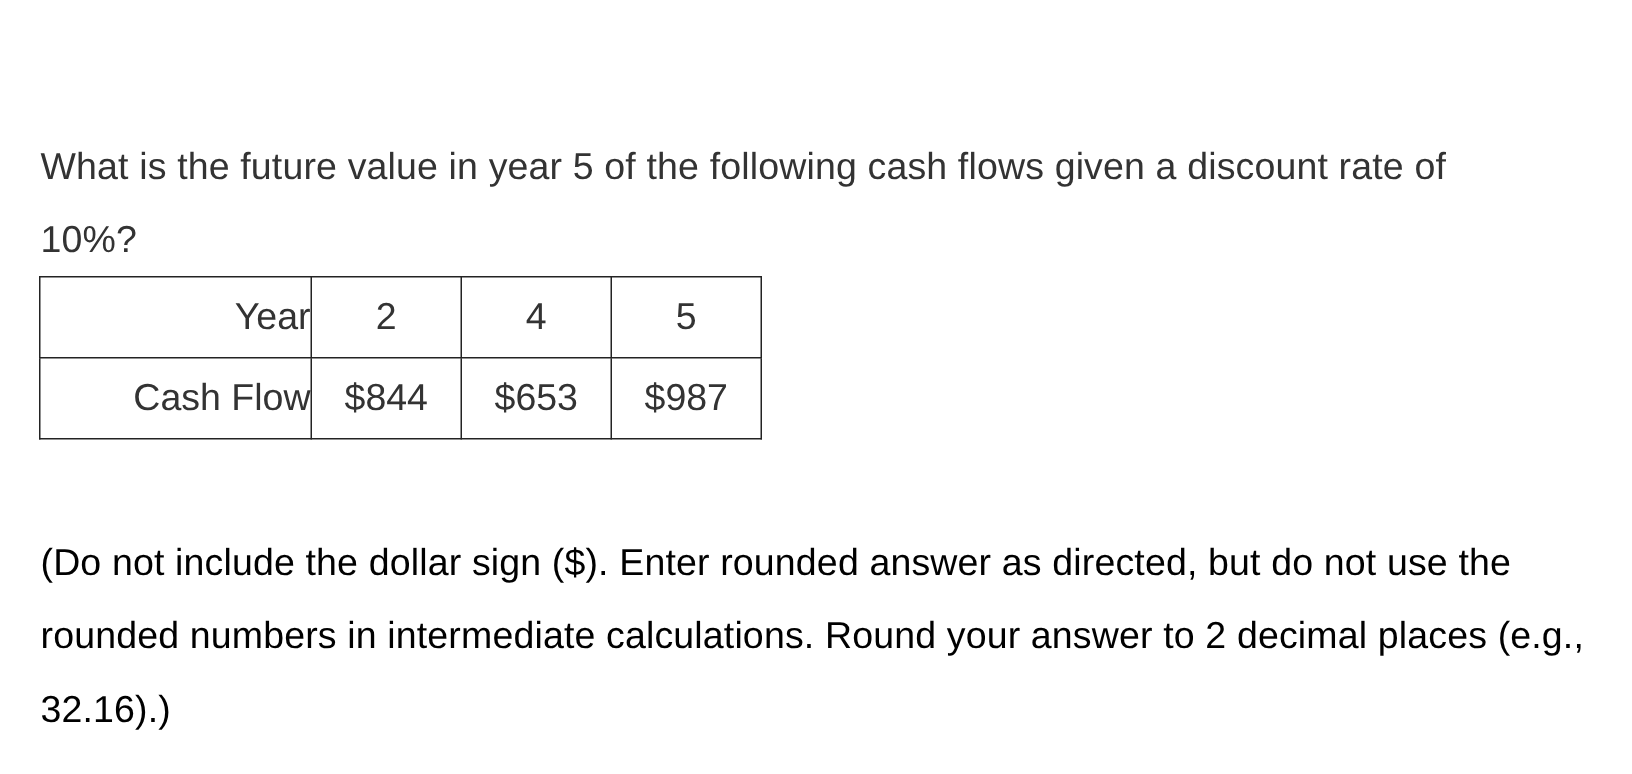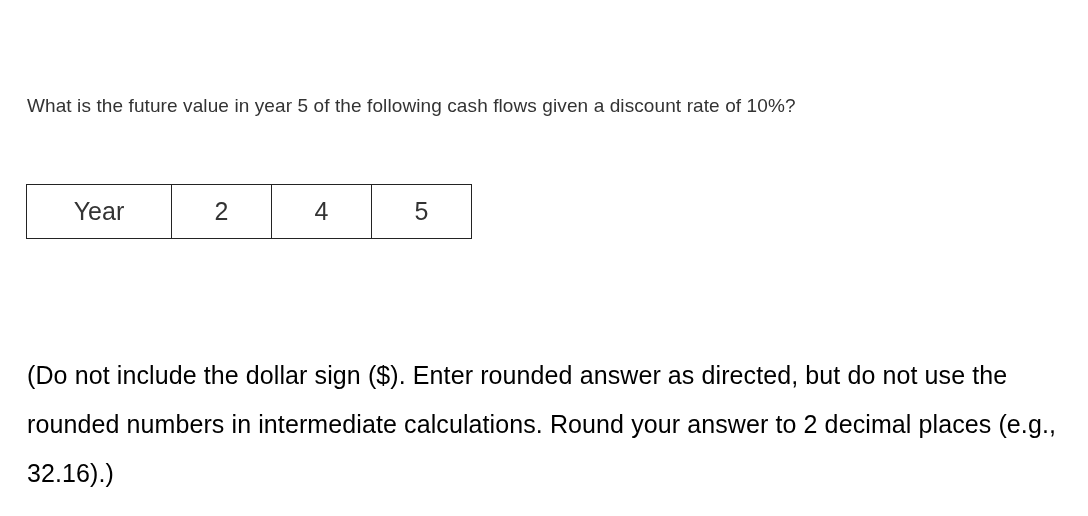--- a/index.html
+++ b/index.html
@@ -22,21 +22,21 @@
     box-sizing: border-box;
     padding: 0 0 0 27px;
   }
   .question-block {
     position: absolute;
     left: 27px;
     top: 62px;
     width: 990px;
   }
   .question-text {
-    font-size: 19px;
+    font-size: 25px;
     line-height: 49px;
     color: #333333;
     font-weight: normal;
     letter-spacing: 0.1px;
   }
   .cashflow-table-wrap {
     position: absolute;
     left: 26px;
     top: 184px;
   }
@@ -50,22 +50,22 @@
     height: 54px;
     box-sizing: border-box;
     font-size: 25px;
     line-height: 1;
     color: #333333;
     font-weight: normal;
     padding: 0;
     vertical-align: middle;
   }
   td.row-label {
-    width: 145px;
-    text-align: center;
+    width: 181px;
+    text-align: right;
     padding-left: 6px;
   }
   td.data-cell {
     width: 100px;
     text-align: center;
   }
   
   td.light-left-border {
     border-left: 1.5px solid #c9c9c9;
   }
@@ -94,20 +94,26 @@
 
   <div class="cashflow-table-wrap">
     <table class="cashflow-table">
       <tbody>
         <tr>
           <td class="row-label">Year</td>
           <td class="data-cell">2</td>
           <td class="data-cell">4</td>
           <td class="data-cell light-left-border">5</td>
         </tr>
+        <tr>
+          <td class="row-label">Cash Flow</td>
+          <td class="data-cell">$844</td>
+          <td class="data-cell">$653</td>
+          <td class="data-cell light-left-border">$987</td>
+        </tr>
       </tbody>
     </table>
   </div>
 
   <div class="instructions-block">
     <p class="instructions-text">(Do not include the dollar sign ($). Enter rounded answer as directed, but do not use the rounded numbers in intermediate calculations. Round your answer to 2 decimal places (e.g., 32.16).)</p>
   </div>
 
 </div>
 

